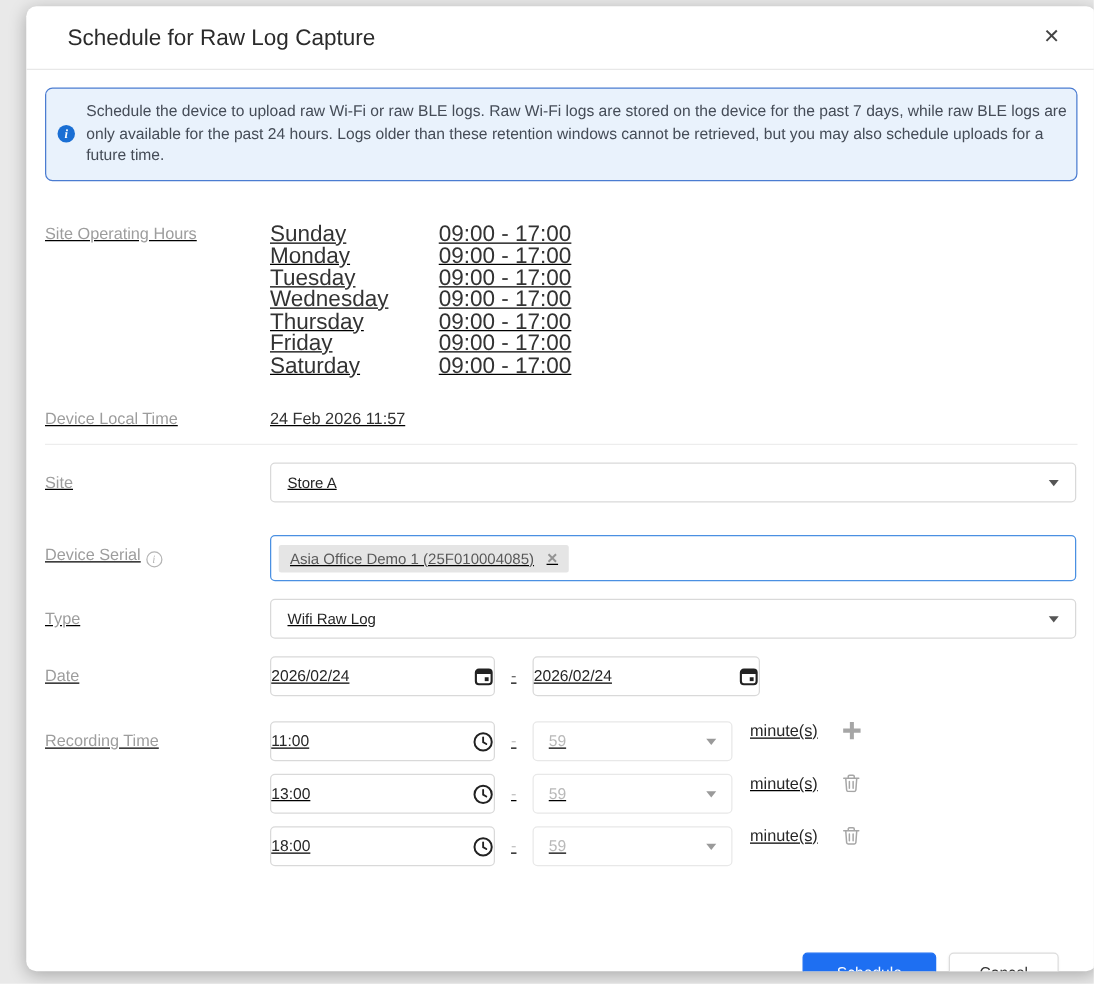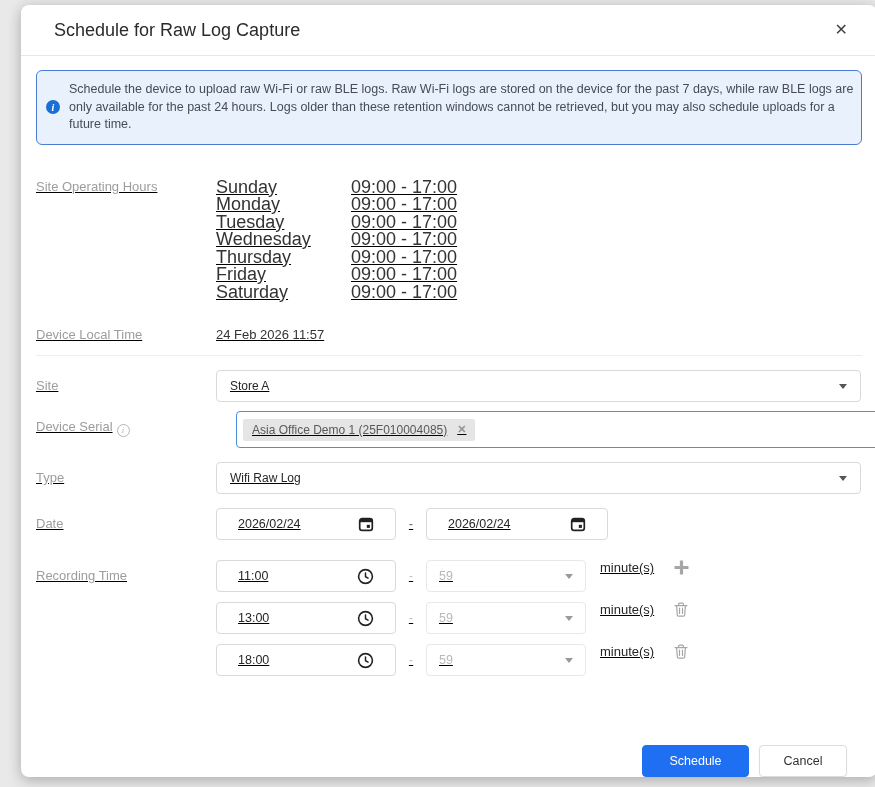--- a/index.html
+++ b/index.html
@@ -80,21 +80,21 @@
   .tag {
     background:#e5e5e5; border-radius:2px;
     display:flex; align-items:center;
     padding:4px 9px; font-size:12px; color:#595959;
   }
   .tag-close { margin-left:10px; color:#949494; font-size:11px; font-weight:bold; cursor:pointer; }
   .text-input {
     height:32px; width:180px;
     border:1px solid #d9d9d9; border-radius:4px;
     display:flex; align-items:center; justify-content:space-between;
-    padding:0 21px; background:#fff; font-size:12.5px; color:#262626;
+    padding:0 0; background:#fff; font-size:12.5px; color:#262626;
   }
   .dash-cell { width:30px; text-align:center; line-height:32px; font-size:13px; color:#666; }
   .dash-light { color:#c2c2c2; }
   .minute-select {
     height:32px; width:160px;
     border:1px solid #e8e8e8; border-radius:4px;
     display:flex; align-items:center; justify-content:space-between;
     padding:0 12px; background:#fff; font-size:12.5px; color:#b9b9b9;
   }
   .minute-select .caret { border-top-color:#9a9a9a; }
@@ -103,21 +103,21 @@
   .icon-btn { margin-left:22px; cursor:pointer; display:flex; align-items:center; }
   
   .footer {
     display:flex; justify-content:flex-end; align-items:center;
     padding:0 15px; margin-top:59px;
   }
   .btn { height:32px; border-radius:4px; font-size:12.5px; display:flex; align-items:center; justify-content:center; cursor:pointer; }
   .btn-primary { width:107px; background:#1e6ff2; color:#ffffff; border:1px solid #1e6ff2; }
   .btn-default { width:88px; background:#fff; color:#333; border:1px solid #dcdcdc; margin-left:10px; box-shadow:0 1px 2px rgba(0,0,0,0.04); }
   .mt14 { margin-top:14px; }
-  .mt9 { margin-top:9px;gap:20px; }
+  .mt9 { margin-top:26px; }
   .mt20 { margin-top:20px; }
   .mt26 { margin-top:26px; }
   .mt34 { margin-top:34px; }
   .info-circle {
     display:inline-flex; width:13px; height:13px;
     border:1px solid #b5b5b5; border-radius:50%;
     color:#b5b5b5; font-size:9px; align-items:center; justify-content:center;
     vertical-align:-2px; margin-left:4px;
     font-family:"Liberation Serif", serif; font-style:italic;
   }

